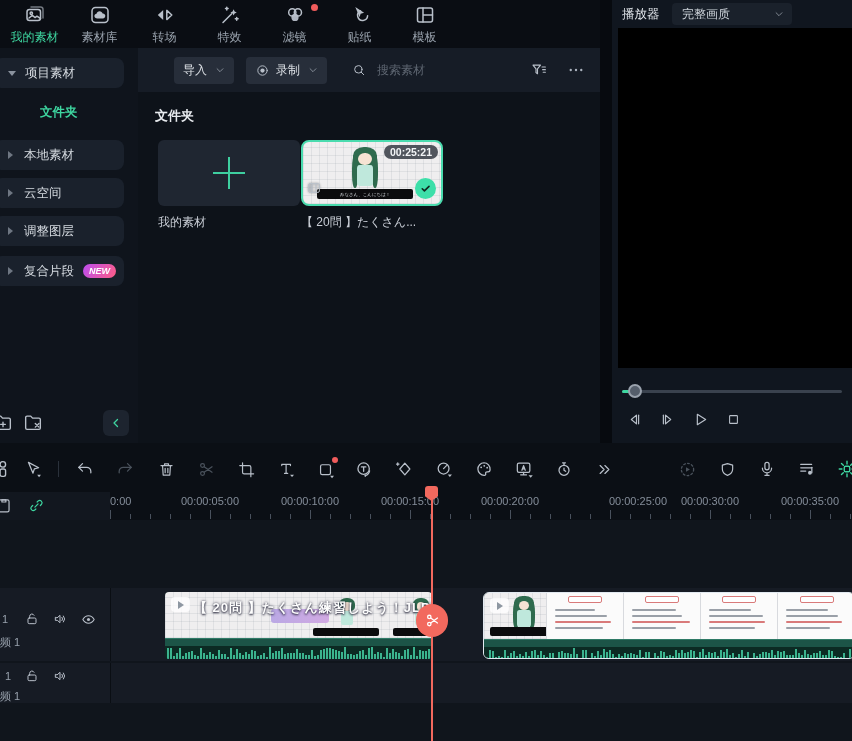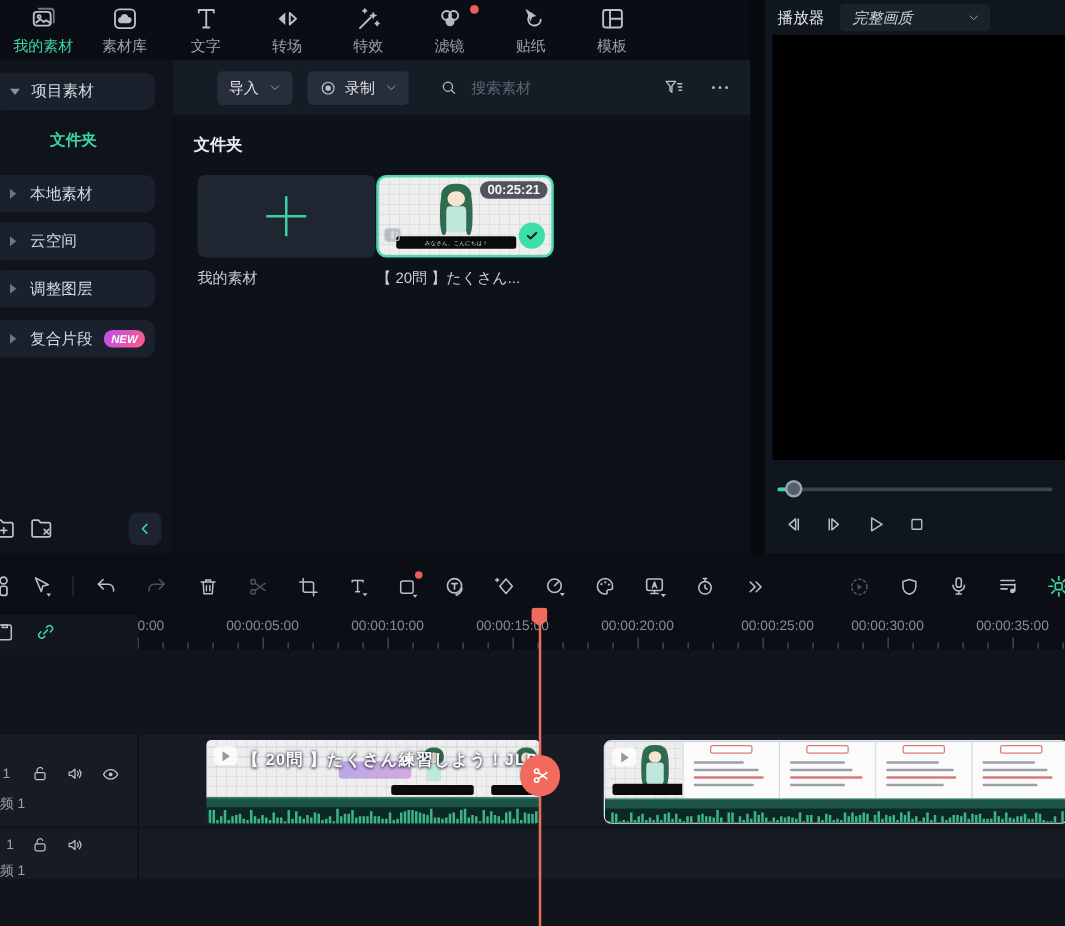--- a/index.html
+++ b/index.html
@@ -55,21 +55,21 @@
   .chibi .hair{position:absolute;left:10%;top:0;width:80%;height:42%;background:#2f6b4e;border-radius:45% 45% 30% 30%;}
   .chibi .strand{position:absolute;left:6%;top:18%;width:22%;height:72%;background:#2f6b4e;border-radius:40%;}
   .chibi .strand.r{left:auto;right:6%;}
   .chibi .face{position:absolute;left:28%;top:14%;width:44%;height:26%;background:#f6e3d3;border-radius:50%;}
   .chibi .body{position:absolute;left:22%;top:40%;width:56%;height:45%;background:#bfe8dc;border-radius:18%;}
 
   
   #player{position:absolute;left:612px;top:0;width:240px;height:443px;background:#10161f;}
   #player .title{position:absolute;left:10px;top:6px;font-size:12.5px;color:#e3e7ec;}
   .quality-dd{position:absolute;left:60px;top:3px;width:120px;height:22px;background:#1a212b;border-radius:4px;display:flex;align-items:center;padding:0 8px 0 10px;cursor:pointer;}
-  .quality-dd .txt{font-size:12px;color:#ced4db;flex:1;font-style:italic;}
+  .quality-dd .txt{font-size:12px;color:#ced4db;flex:1;}
   #video-view{position:absolute;left:6px;top:28px;width:234px;height:340px;background:#000;}
   .pslider{position:absolute;left:10px;top:384px;width:220px;height:14px;cursor:pointer;}
   .pslider .track{position:absolute;left:0;top:6px;width:100%;height:3px;background:#3a424e;border-radius:2px;}
   .pslider .prog{position:absolute;left:0;top:6px;width:10px;height:3px;background:#3ed6a0;border-radius:2px;}
   .pslider .handle{position:absolute;left:6px;top:0;width:14px;height:14px;border-radius:50%;background:#555e6b;border:2px solid #9aa2ad;}
   .transport{position:absolute;left:12px;top:408px;display:flex;gap:13px;}
   .tp-btn{width:20px;height:22px;display:flex;align-items:center;justify-content:center;cursor:pointer;}
 
   
   #timeline{position:absolute;left:0;top:443px;width:852px;height:298px;background:#0b0f15;}
@@ -132,26 +132,20 @@
     </div>
     <div class="nav-item">
       <svg class="ic" width="24" height="24" viewBox="0 0 24 24">
         <rect x="4" y="4.5" width="16" height="15" rx="3.5"></rect>
         <path class="fl" d="M9.3 15.6c-1.7 0-2.9-1.1-2.9-2.5 0-1.2.9-2.2 2.1-2.4.3-1.4 1.6-2.5 3.1-2.5 1.4 0 2.7 1 3 2.3h.3c1.3 0 2.4 1 2.4 2.3s-1.1 2.8-2.4 2.8z"></path>
       </svg>
       <span class="lbl">素材库</span>
     </div>
     <div class="nav-item">
       <svg class="ic" width="24" height="24" viewBox="0 0 24 24">
-        <path d="M6 7V5h12v2M12 5v14M9.5 19h5"></path>
-      </svg>
-      <span class="lbl">文字</span>
-    </div>
-    <div class="nav-item">
-      <svg class="ic" width="24" height="24" viewBox="0 0 24 24">
         <path class="fl" d="M10.2 7v10L4.8 12z"></path>
         <path d="M13.8 7.4v9.2L18.8 12z"></path>
       </svg>
       <span class="lbl">转场</span>
     </div>
     <div class="nav-item">
       <svg class="ic" width="24" height="24" viewBox="0 0 24 24">
         <path d="M5 19.5l8.7-8.7"></path>
         <path class="fl" d="M15.6 6.2l1 2.2 2.2 1-2.2 1-1 2.2-1-2.2-2.2-1 2.2-1z"></path>
         <path d="M18.7 14.4v2.8M17.3 15.8h2.8M8.8 4.3v2.6M7.5 5.6h2.6"></path>
@@ -480,21 +474,21 @@
         <path d="M12.8 7.6l1.4-1.4a3 3 0 0 1 4.2 4.2l-1.6 1.6"></path>
         <path d="M11.2 16.4L9.8 17.8a3 3 0 0 1-4.2-4.2l1.6-1.6"></path>
       </svg>
     </div>
     <div id="ruler">
       <span class="rlabel" style="left:0px;">00:00:00</span>
       <span class="rlabel" style="left:100px;">00:00:05:00</span>
       <span class="rlabel" style="left:200px;">00:00:10:00</span>
       <span class="rlabel" style="left:300px;">00:00:15:00</span>
       <span class="rlabel" style="left:400px;">00:00:20:00</span>
-      <span class="rlabel" style="left:512px;">00:00:25:00</span>
+      <span class="rlabel" style="left:528px;">00:00:25:00</span>
       <span class="rlabel" style="left:600px;">00:00:30:00</span>
       <span class="rlabel" style="left:700px;">00:00:35:00</span>
       <span id="ticks"><i style="left:0px;height:9px"></i><i style="left:20px;height:5px"></i><i style="left:40px;height:5px"></i><i style="left:60px;height:5px"></i><i style="left:80px;height:5px"></i><i style="left:100px;height:9px"></i><i style="left:120px;height:5px"></i><i style="left:140px;height:5px"></i><i style="left:160px;height:5px"></i><i style="left:180px;height:5px"></i><i style="left:200px;height:9px"></i><i style="left:220px;height:5px"></i><i style="left:240px;height:5px"></i><i style="left:260px;height:5px"></i><i style="left:280px;height:5px"></i><i style="left:300px;height:9px"></i><i style="left:320px;height:5px"></i><i style="left:340px;height:5px"></i><i style="left:360px;height:5px"></i><i style="left:380px;height:5px"></i><i style="left:400px;height:9px"></i><i style="left:420px;height:5px"></i><i style="left:440px;height:5px"></i><i style="left:460px;height:5px"></i><i style="left:480px;height:5px"></i><i style="left:500px;height:9px"></i><i style="left:520px;height:5px"></i><i style="left:540px;height:5px"></i><i style="left:560px;height:5px"></i><i style="left:580px;height:5px"></i><i style="left:600px;height:9px"></i><i style="left:620px;height:5px"></i><i style="left:640px;height:5px"></i><i style="left:660px;height:5px"></i><i style="left:680px;height:5px"></i><i style="left:700px;height:9px"></i><i style="left:720px;height:5px"></i><i style="left:740px;height:5px"></i></span>
     </div>
 
     <div id="tracks">
 
       <div class="lane" style="top:68px;height:73px;">
         <span class="lane-div"></span>
         <span class="tnum abs" style="left:2px;top:25px;">1</span>

